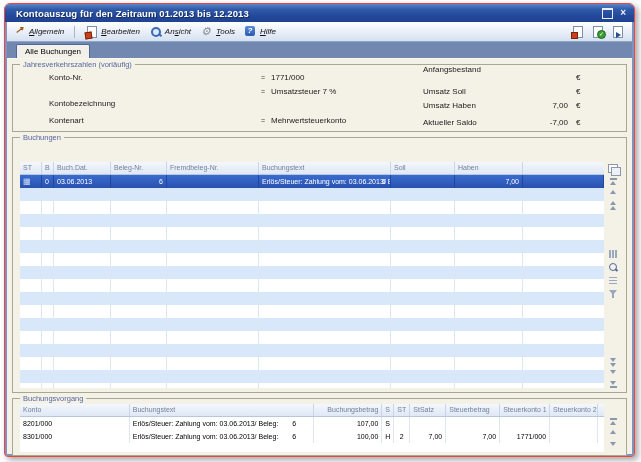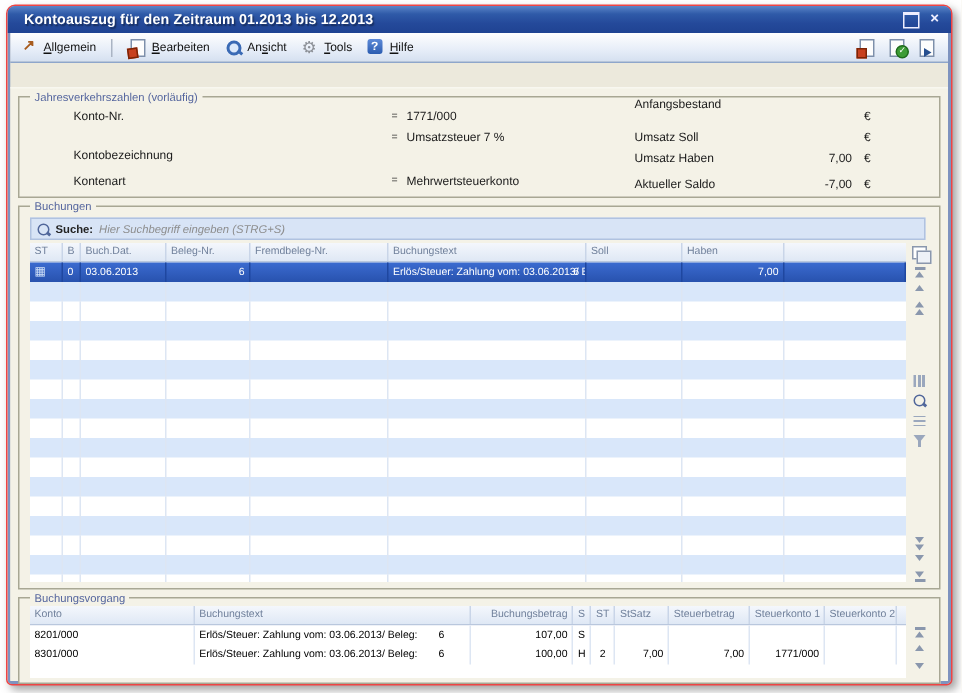--- a/index.html
+++ b/index.html
@@ -14,21 +14,21 @@
             color:#fff;display:flex;align-items:center;}
   .title{font-size:9.5px;font-weight:bold;padding-left:11px;letter-spacing:.1px;
          text-shadow:1px 1px 1px rgba(0,0,0,.4);white-space:nowrap;}
   .winbtns{margin-left:auto;display:flex;align-items:center;gap:7px;padding-right:8px;}
   .btn-restore{width:9px;height:8px;border:1px solid #eef;border-top:2px solid #eef;display:inline-block;}
   .btn-close{color:#eef;font-size:10px;font-weight:bold;line-height:10px;}
   
   .menubar{position:absolute;top:18px;left:2px;right:2px;height:19px;
            background:linear-gradient(180deg,#fefefe,#e6edf8 60%,#d5e0f0);
            border-bottom:1px solid #8ea6cb;display:flex;align-items:center;padding:0 6px;gap:9px;}
-  .menu-item{display:inline-flex;align-items:center;gap:3px;font-size:8px;color:#111;cursor:default;}
+  .menu-item{display:inline-flex;align-items:center;gap:3px;font-size:8px;color:#111;cursor:default;font-style:italic;}
   .menu-item u{text-decoration:underline;}
   .msep{width:1px;height:12px;background:#aab4c4;margin:0 1px;}
   .mb-right{margin-left:auto;display:flex;gap:7px;align-items:center;padding-right:2px;}
   
   .ic{width:13px;height:12px;display:inline-block;position:relative;}
   .ic-ne::before{content:"\2197";position:absolute;left:2px;top:-2px;font-size:10px;font-weight:bold;color:#a85c1e;}
   .ic-page::before{content:"";position:absolute;left:2px;top:0;width:8px;height:10px;background:#fdfdfd;border:1px solid #7d8fab;}
   .ic-edit::after{content:"";position:absolute;left:0px;top:5px;width:6px;height:5px;background:#d2622a;border:1px solid #8a3c12;transform:rotate(-8deg);}
   .ic-view::before{content:"";position:absolute;left:2px;top:1px;width:6px;height:6px;border:2px solid #3a6ab5;border-radius:50%;background:#dce9fb;}
   .ic-view::after{content:"";position:absolute;left:9px;top:8px;width:4px;height:2px;background:#3a6ab5;transform:rotate(40deg);}
@@ -136,20 +136,23 @@
           </span>
         </span>
       <span class="mb-right">
         <span class="ic ic-page ic-badge-red"></span>
         <span class="ic ic-page ic-badge-green"></span>
         <span class="ic ic-page ic-badge-export"></span>
       </span>
     </div>
 
     <div class="bodyarea">
+      <div class="tabstrip">
+        <span class="tab">Alle Buchungen</span>
+      </div>
 
       <div class="panel">
 
         <div class="group" id="g-summary">
           <span class="group-title">Jahresverkehrszahlen (vorläufig)</span>
 
           <span class="fld" style="left:36px;top:8px;">Konto-Nr.</span>
           <span class="fld bullet" style="left:248px;top:9px;">=</span>
           <span class="fld" style="left:258px;top:8px;">1771/000</span>
 
@@ -174,25 +177,20 @@
           <span class="fld" style="left:563px;top:36px;">€</span>
 
           <span class="fld" style="left:410px;top:53px;">Aktueller Saldo</span>
           <span class="amount" style="left:465px;top:53px;">-7,00</span>
           <span class="fld" style="left:563px;top:53px;">€</span>
         </div>
 
         <div class="group" id="g-book">
           <span class="group-title">Buchungen</span>
 
-          <div class="searchbar">
-            <span class="ic-mag"></span>
-            <span class="search-label">Suche:</span>
-            <span class="search-ph">Hier Suchbegriff eingeben (STRG+S)</span>
-          </div>
 
           <div class="tablewrap">
             <div class="thead">
               <span class="th tc0">ST</span>
               <span class="th tc1">B</span>
               <span class="th tc2">Buch.Dat.</span>
               <span class="th tc3">Beleg-Nr.</span>
               <span class="th tc4">Fremdbeleg-Nr.</span>
               <span class="th tc5">Buchungstext</span>
               <span class="th tc6">Soll</span>

